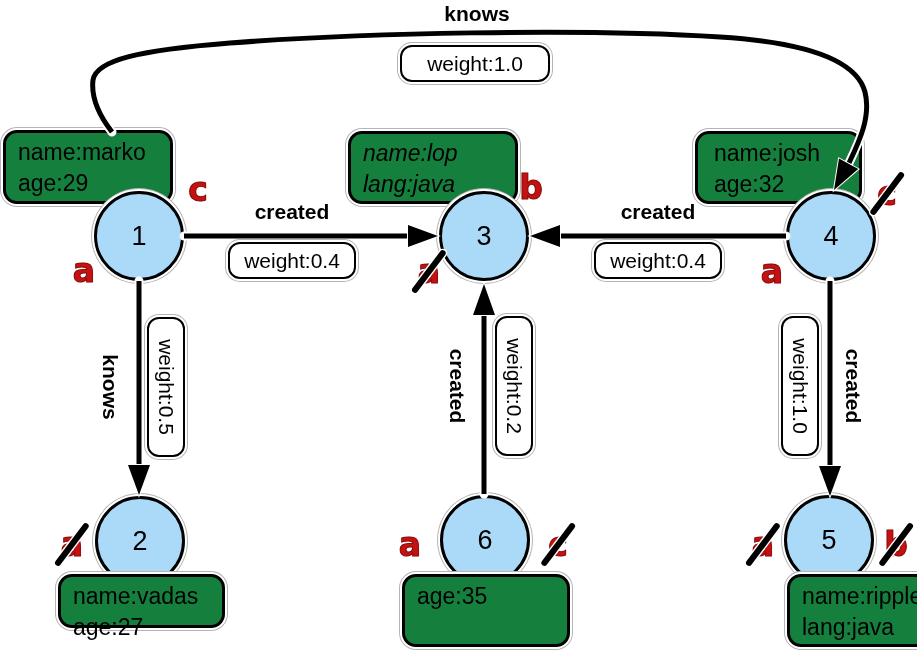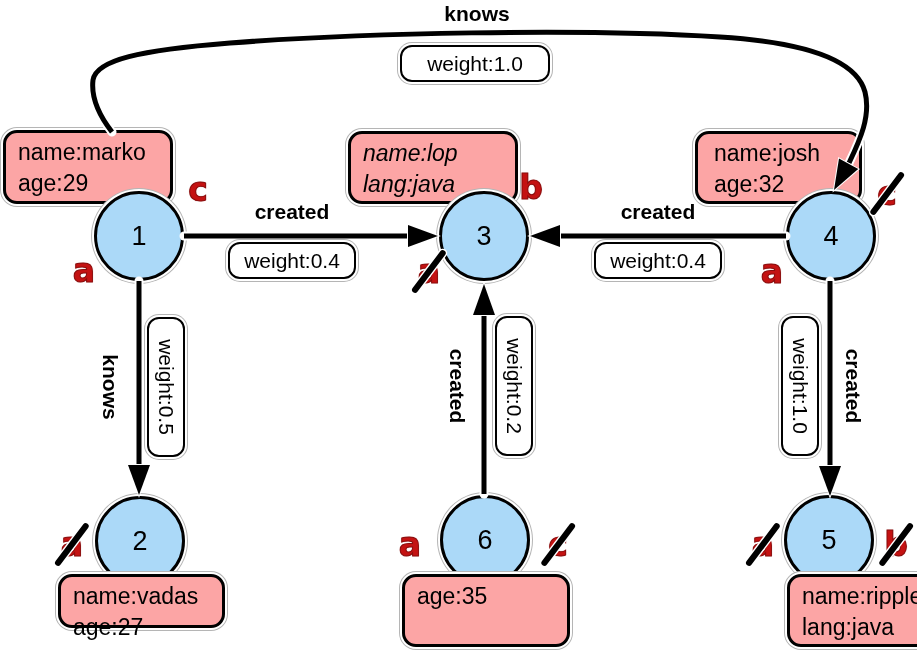--- a/index.html
+++ b/index.html
@@ -10,21 +10,21 @@
   
   .vertex {
     position:absolute; width:90px; height:90px; border-radius:50%;
     background:#abd9f8; border:3px solid #000; box-sizing:border-box;
     display:flex; align-items:center; justify-content:center;
     font-size:27px; z-index:20;
     box-shadow:0 0 0 2px #fff, 0 0 0 3px #b5b5b5;
   }
   
   .pbox {
-    position:absolute; background:#fca5a5; border:3px solid #000; border-radius:14px;
+    position:absolute; background:#15803d; border:3px solid #000; border-radius:14px;
     box-sizing:border-box; padding:4px 12px; font-size:23px; line-height:31px;
     box-shadow:0 0 0 2px #fff, 0 0 0 3px #b5b5b5; text-align:left;
   }
   .pbox.top { z-index:10; }
   .pbox.bottom { z-index:25; }
   
   .wbox {
     position:absolute; background:#fff; border:2.5px solid #000; border-radius:12px;
     box-sizing:border-box; display:flex; align-items:center; justify-content:center;
     font-size:21px; z-index:40; box-shadow:0 0 0 2px #fff, 0 0 0 3px #b5b5b5;

